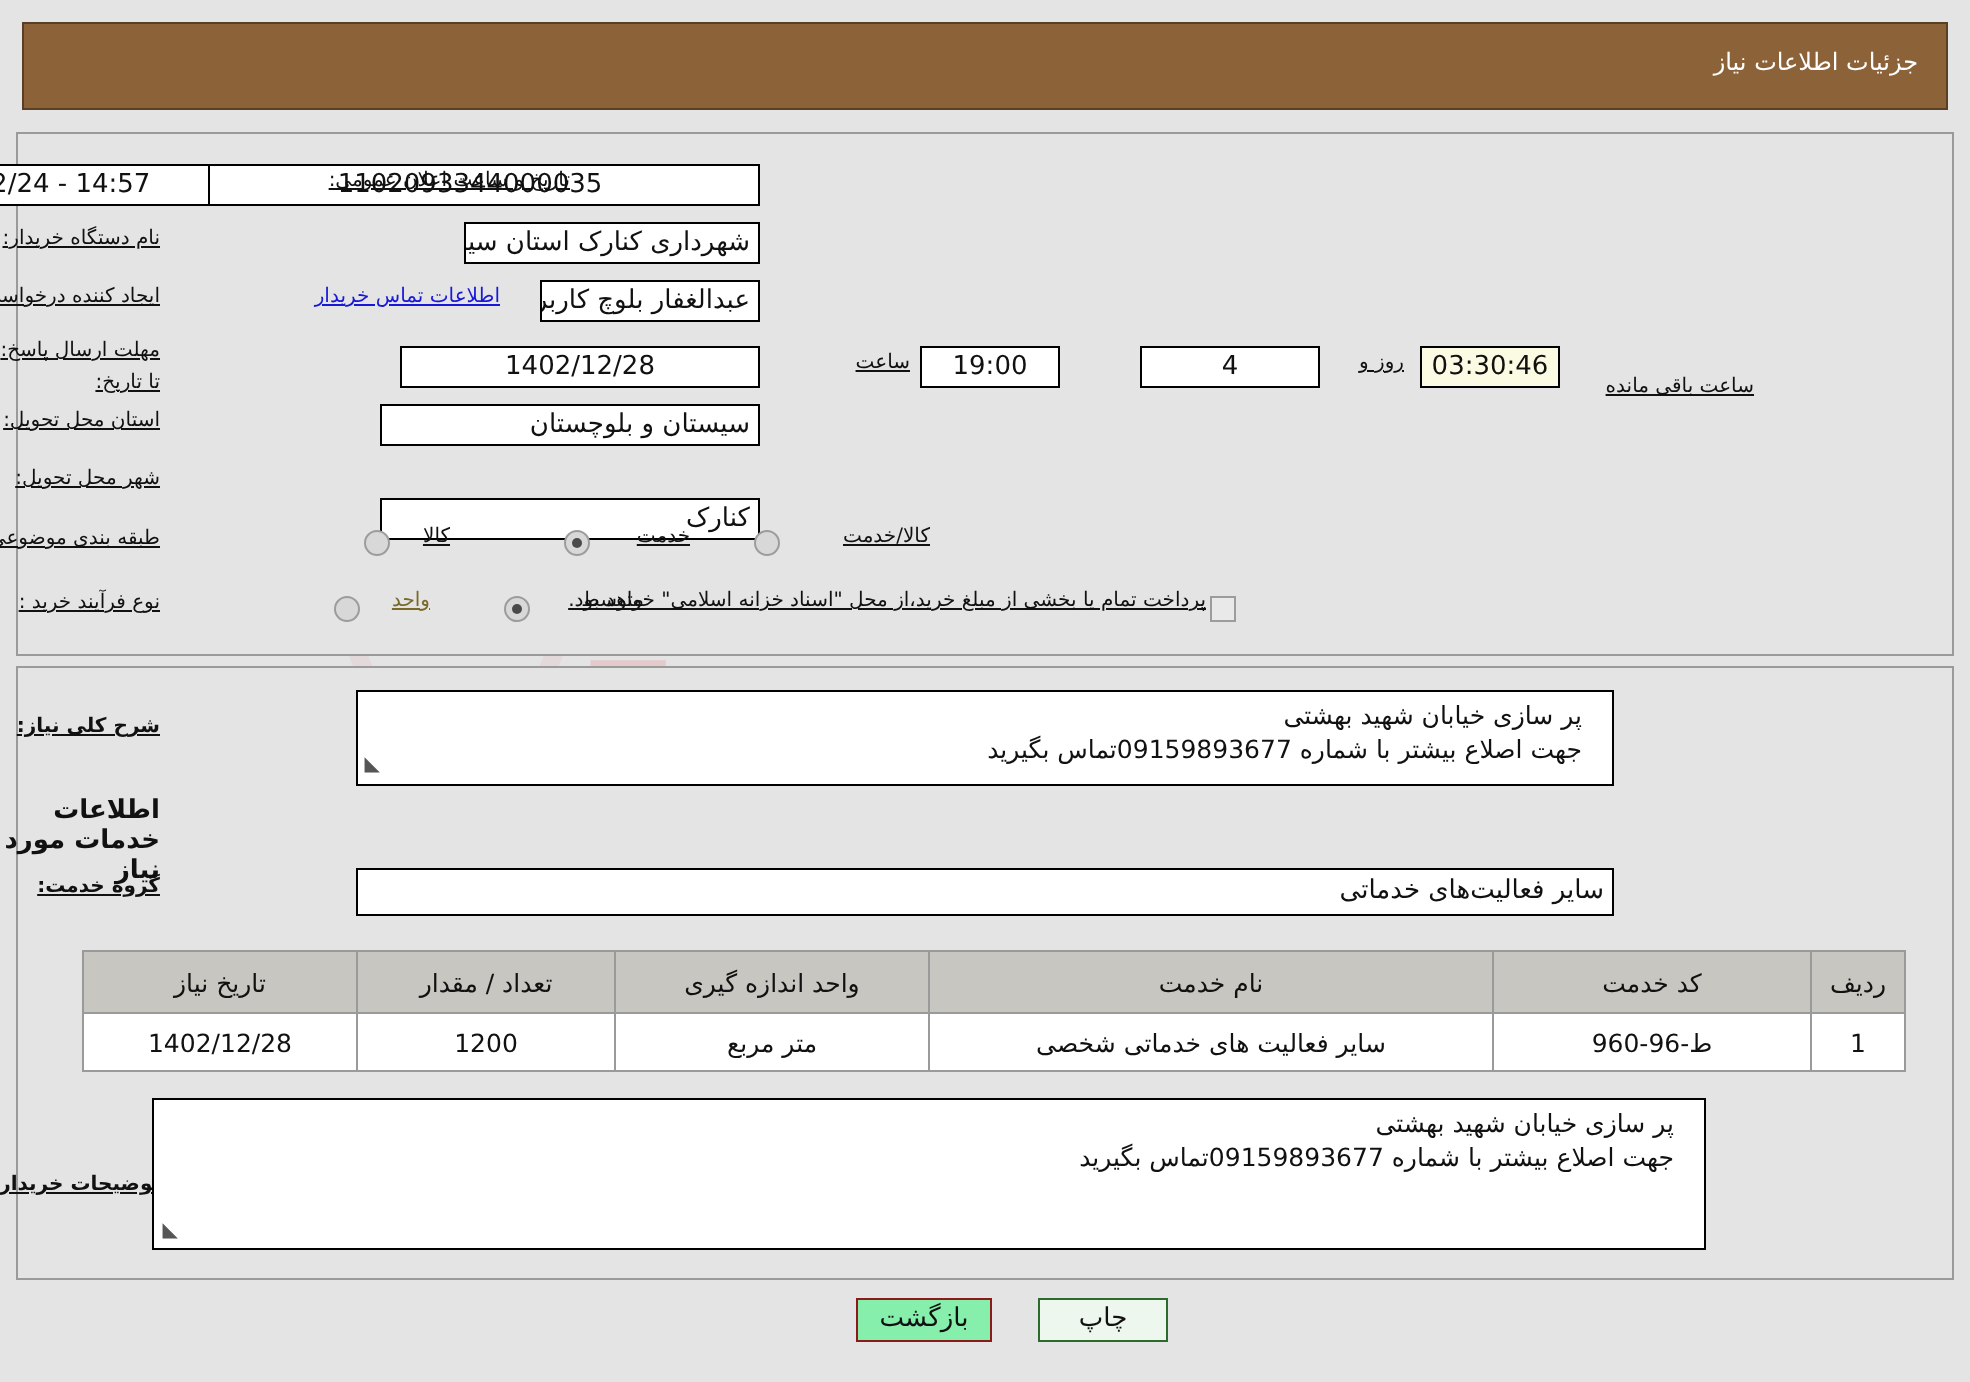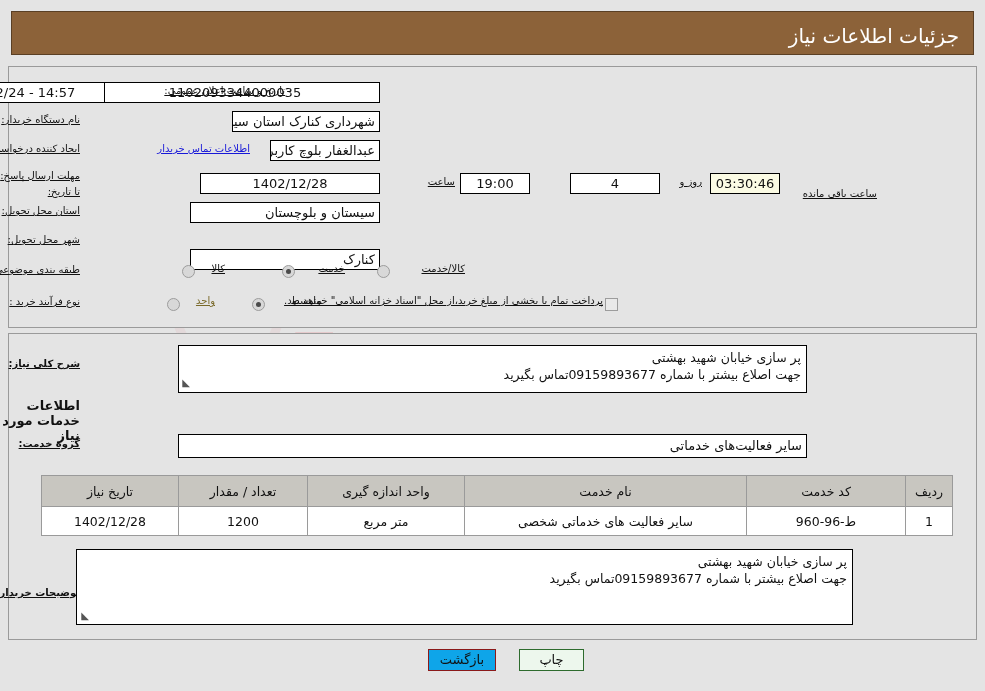--- a/index.html
+++ b/index.html
@@ -80,21 +80,21 @@
     background: #8c6239;
     border: 1px solid #5a3f24;
     box-sizing: border-box;
     z-index: 3;
   }
   .page-header .title {
     position: absolute;
     right: 14px;
     top: 12px;
     color: #ffffff;
-    font-size: 20px;
+    font-size: 12px;
   }
 
   
   .panel {
     position: absolute;
     background: #e4e4e4;
     border: 1px solid #9a9a9a;
     box-sizing: border-box;
     z-index: 2;
   }
@@ -165,21 +165,21 @@
 
   
   .ta {
     position: absolute;
     background: #ffffff;
     border: 1px solid #000000;
     box-sizing: border-box;
     font-size: 12.5px;
     line-height: 17px;
     color: #111;
-    padding: 3px 5px 0 5px;
+    padding: 3px 15px 0 5px;
     text-align: right;
     white-space: pre-line;
     overflow: hidden;
     z-index: 4;
     resize: none;
     font-family: "DejaVu Sans", "Liberation Sans", sans-serif;
   }
   .ta-grip {
     position: absolute;
     width: 10px;
@@ -231,21 +231,21 @@
     height: 22px;
     line-height: 20px;
     font-size: 13px;
     text-align: center;
     box-sizing: border-box;
     cursor: pointer;
     z-index: 4;
     font-family: "DejaVu Sans", "Liberation Sans", sans-serif;
     padding: 0;
   }
-  .btn-back  { background: #0ea5e9; border: 1px solid #8b1a1a; color: #111; }
+  .btn-back  { background: #86efac; border: 1px solid #8b1a1a; color: #111; }
   .btn-print { background: #edf7ed; border: 1px solid #2d6b2d; color: #111; }
 
   .sect-title {
     position: absolute;
     font-weight: bold;
     font-size: 13px;
     z-index: 4;
   }
 </style>
 </head>

